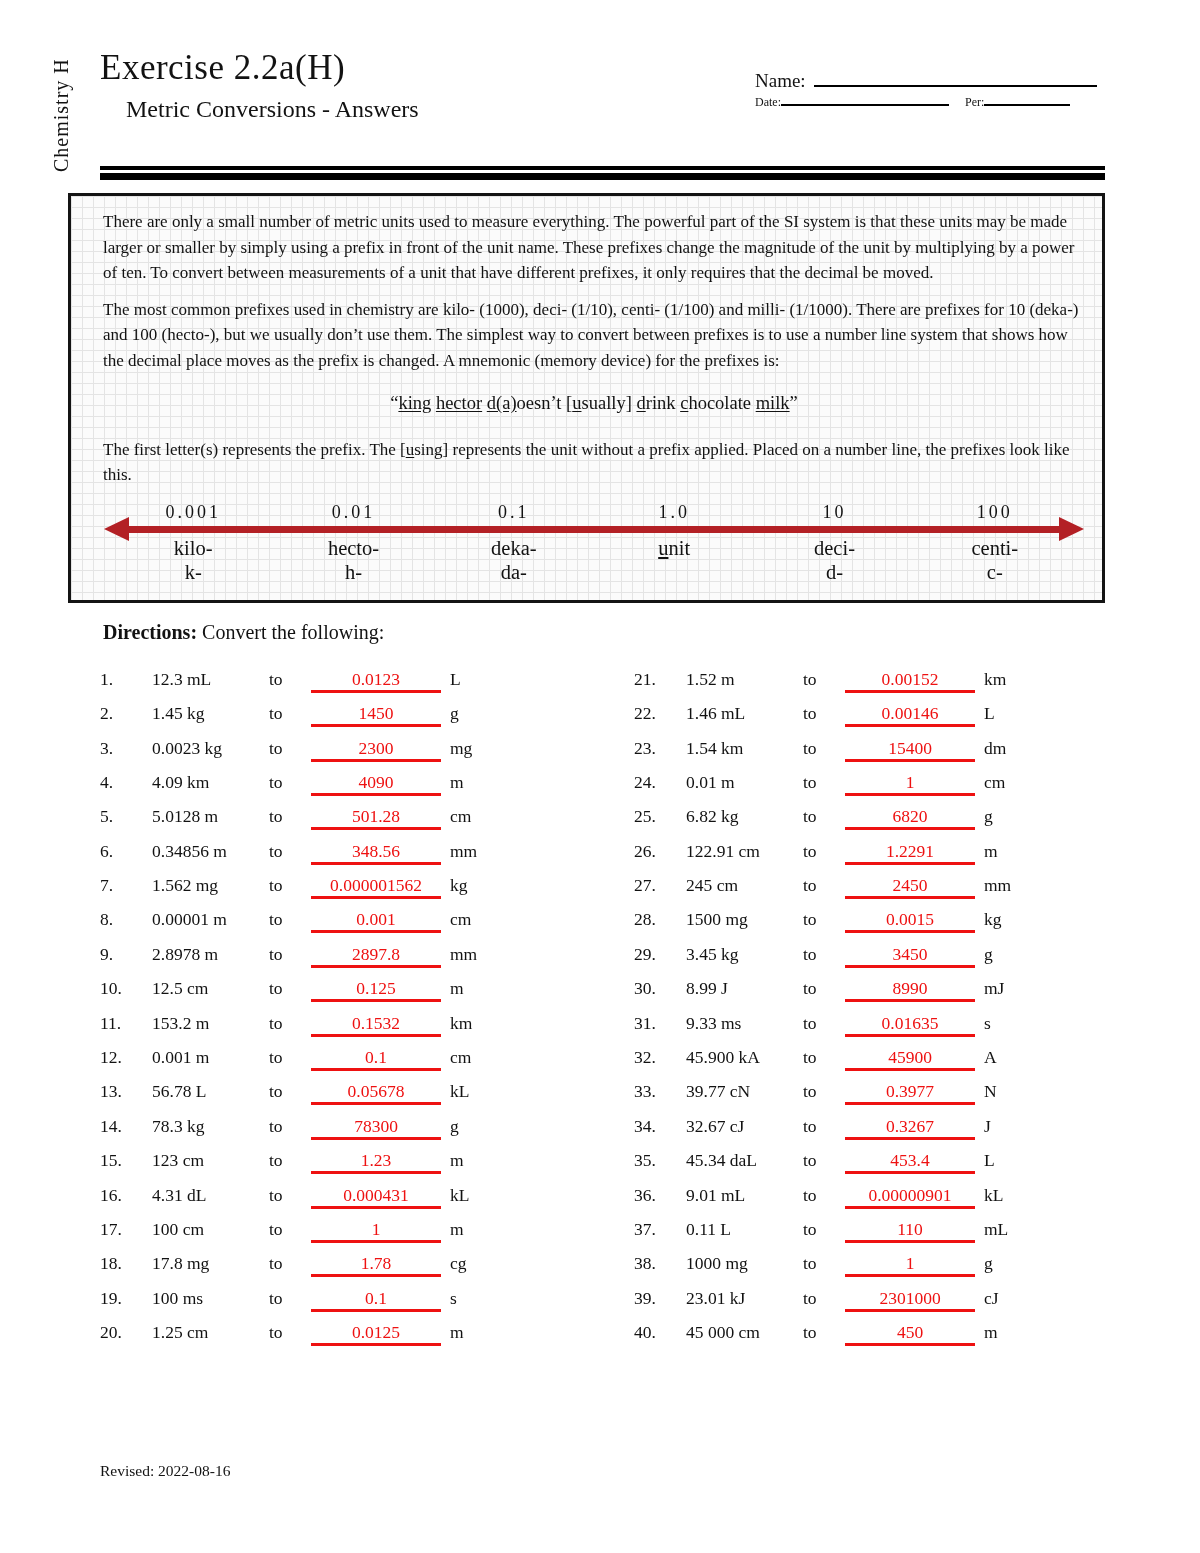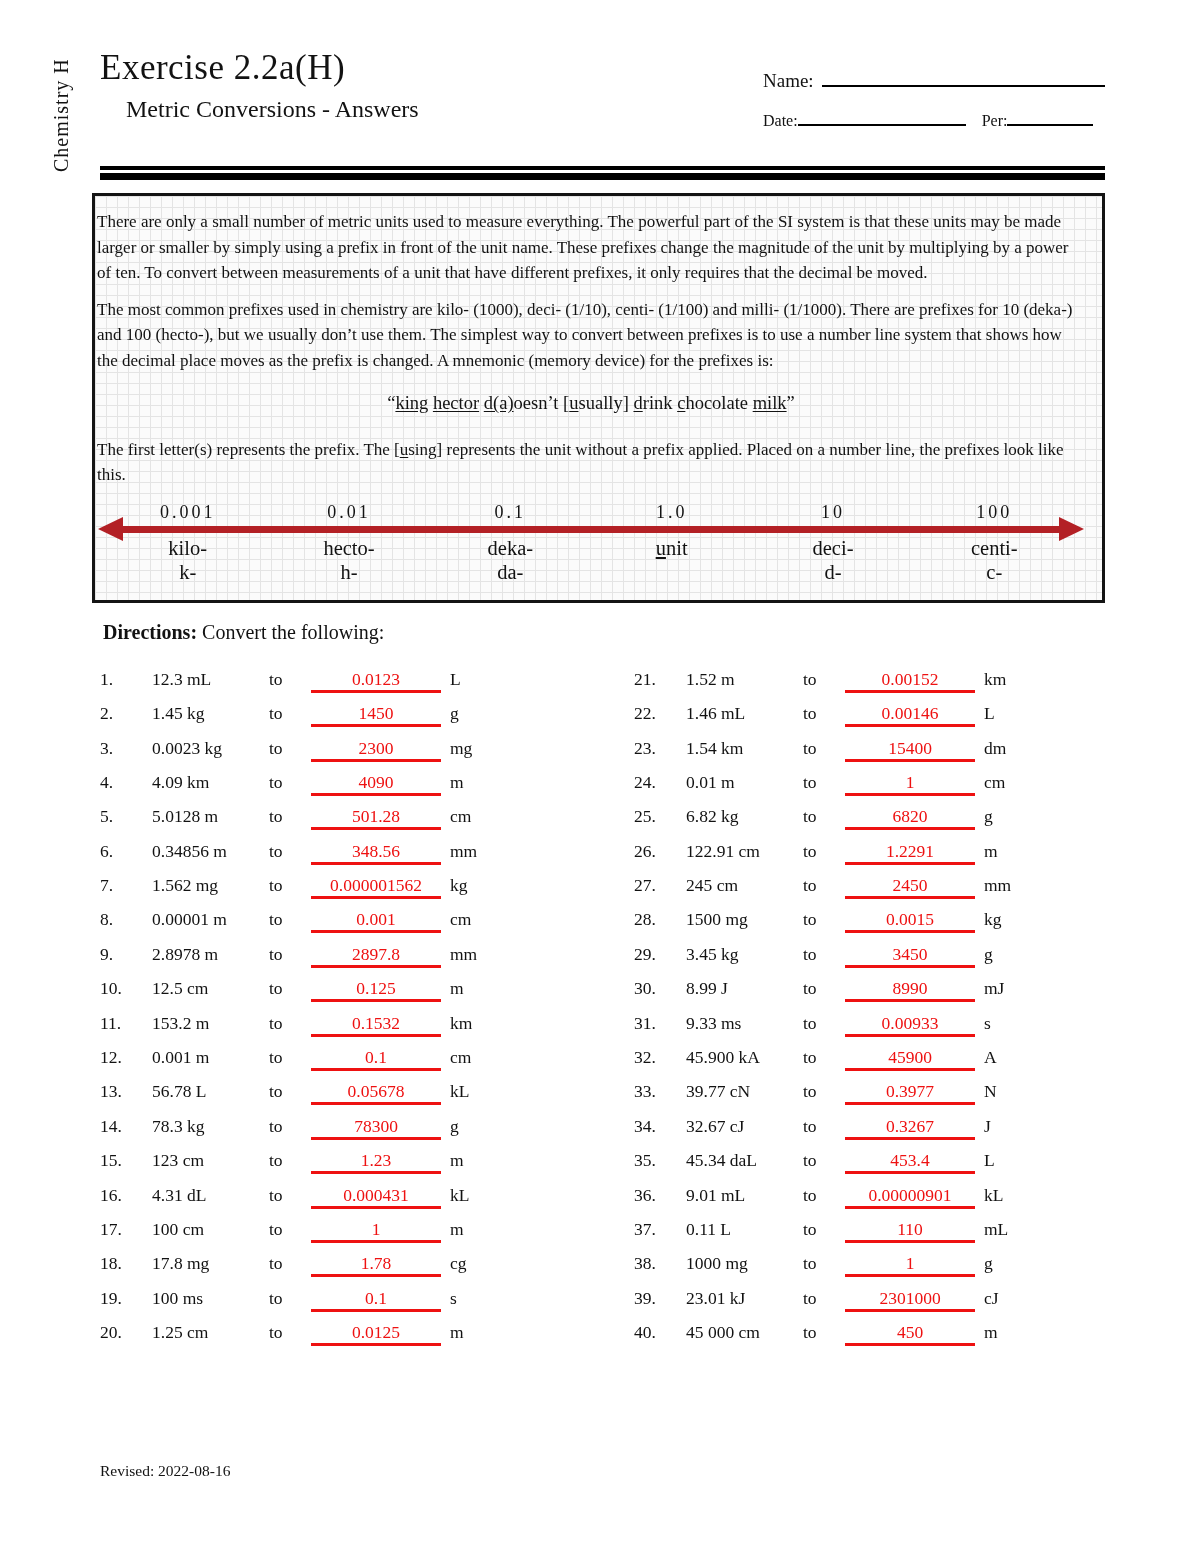--- a/index.html
+++ b/index.html
@@ -15,38 +15,38 @@
 
   
   .side-label {
     position:absolute; left:50px; top:42px; height:130px;
     writing-mode:vertical-rl; transform:rotate(180deg);
     font-size:20px; letter-spacing:1px; white-space:nowrap;
   }
   .header { position:relative; margin:48px 95px 0 100px; height:104px; }
   .page-title { font-size:35px; letter-spacing:0.5px; }
   .page-subtitle { font-size:24px; margin:8px 0 15px 26px; }
-  .id-block { position:absolute; right:0; top:22px; width:342px; font-size:19px; }
+  .id-block { position:absolute; right:8px; top:22px; width:342px; font-size:19px; }
   .id-row { display:flex; align-items:baseline; }
-  .id-row + .id-row { margin-top:20px; font-size:16px; }
+  .id-row + .id-row { font-size:12px; }
   .fill-line { display:inline-block; border-bottom:2px solid #000; height:14px; }
   .name-line { flex:1 1 auto; margin-left:8px; }
   .date-line { width:168px; margin-right:16px; }
   .per-line  { width:86px; }
 
   .double-rule { margin:14px 95px 0 100px; }
   .double-rule .r1 { height:4px; background:#000; }
   .double-rule .rg { height:3px; }
   .double-rule .r2 { height:7px; background:#000; }
 
   
   .intro-box {
-    margin:13px 95px 0 92px;
+    margin:13px 95px 0 68px;
     border:3px solid #141414;
-    padding:13px 17px 11px 2px;
+    padding:13px 17px 11px 32px;
     background-color:#fbfbfb;
     background-image:
       linear-gradient(to right,#e4e4e4 1px,transparent 1px),
       linear-gradient(to bottom,#e4e4e4 1px,transparent 1px);
     background-size:11px 11px;
     font-size:17px; line-height:1.5;
   }
   .intro-box p { margin-bottom:11px; }
   .mnemonic { text-align:center; font-size:18.5px; margin:17px 0 19px; }
 
@@ -421,21 +421,21 @@
     <span class="p-from">8.99 J</span>
     <span class="p-to">to</span>
     <span class="p-ans">8990</span>
     <span class="p-unit">mJ</span>
   </div>
 
   <div class="p-row">
     <span class="p-num">31.</span>
     <span class="p-from">9.33 ms</span>
     <span class="p-to">to</span>
-    <span class="p-ans">0.00933</span>
+    <span class="p-ans">0.01635</span>
     <span class="p-unit">s</span>
   </div>
 
   <div class="p-row">
     <span class="p-num">32.</span>
     <span class="p-from">45.900 kA</span>
     <span class="p-to">to</span>
     <span class="p-ans">45900</span>
     <span class="p-unit">A</span>
   </div>

